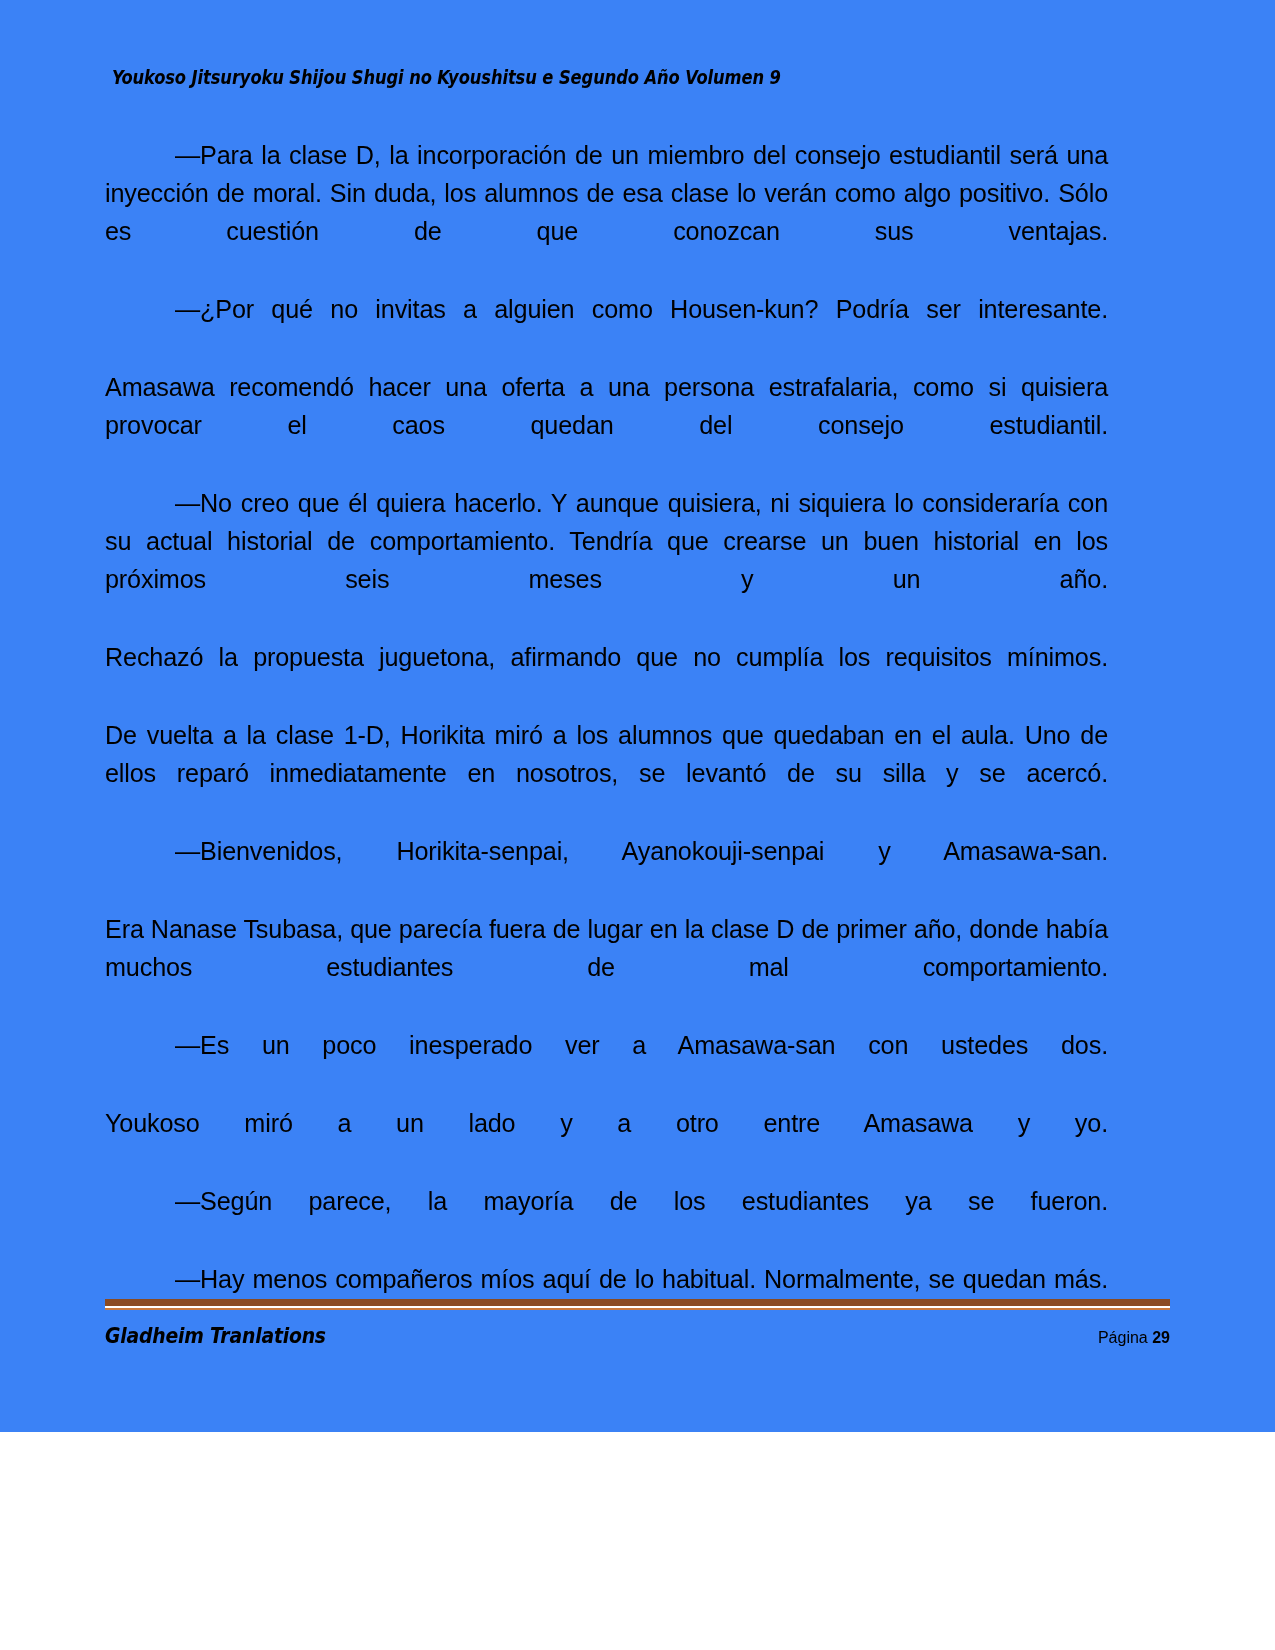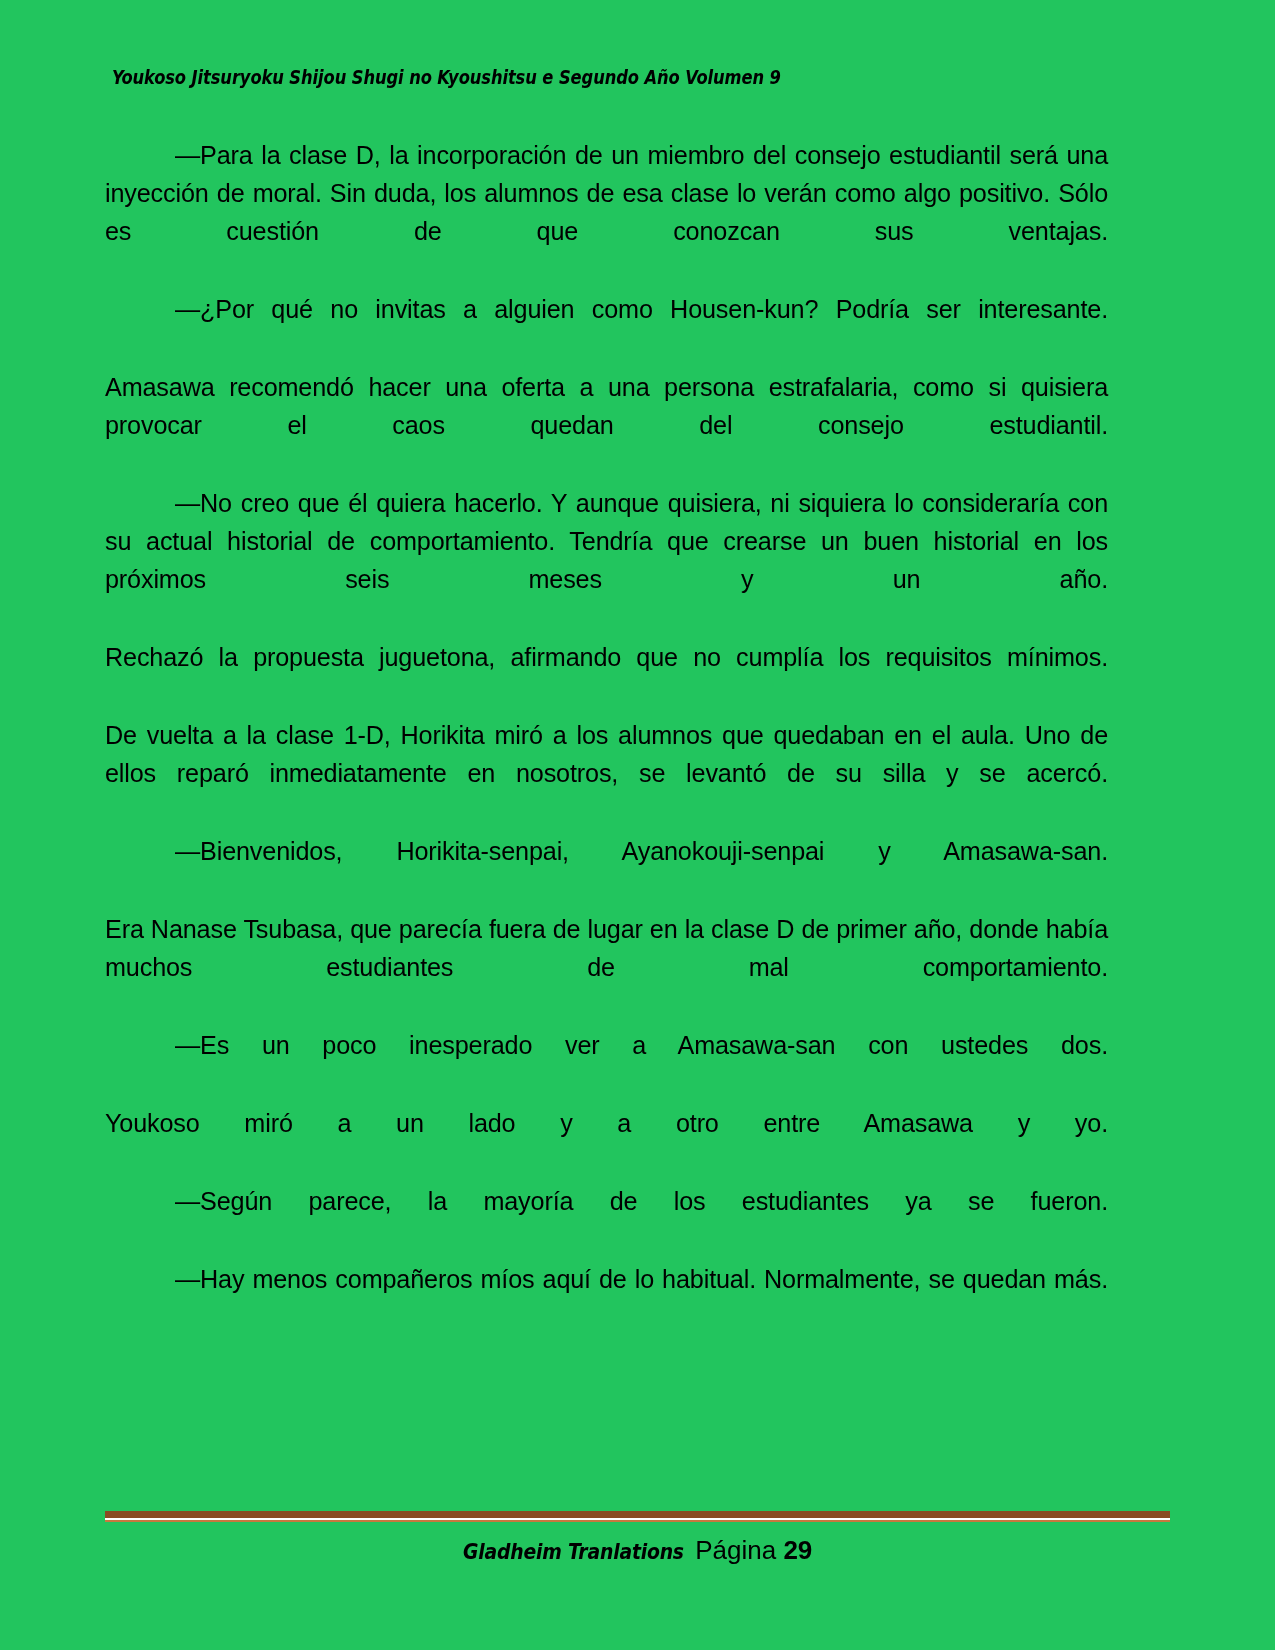--- a/index.html
+++ b/index.html
@@ -9,22 +9,22 @@
   }
 
   body {
     font-family: "Liberation Sans", sans-serif;
     color: #000000;
   }
 
   .page {
     position: relative;
     width: 1275px;
-    height: 1650px;
-    background: #22c55e;
+    height: 1432px;
+    background: #3b82f6;
     box-sizing: border-box;
     overflow: hidden;
   }
 
   
   .header {
     position: absolute;
     top: 66px;
     left: 112px;
     right: 105px;
@@ -100,37 +100,37 @@
 
   .footer-rule-thin {
     height: 2px;
     background: #C8793F;
     width: 100%;
   }
 
   .footer-row {
     display: flex;
     align-items: baseline;
-    justify-content: center;
+    justify-content: space-between;
     margin-top: 13px;
   }
 
   .footer-brand {
     font-family: "DejaVu Sans Condensed", "Liberation Sans Narrow", "Liberation Sans", sans-serif;
     font-weight: bold;
     font-style: italic;
     font-size: 22px;
     letter-spacing: -0.2px;
     color: #000000;
     transform: scaleX(0.95);
     transform-origin: left center;
   }
 
   .footer-pageno {
-    font-size: 26px;
+    font-size: 16px;
     color: #000000;
     white-space: nowrap;
   }
 
   .footer-pageno .num {
     font-weight: bold;
   }
 </style>
 </head>
 <body>

